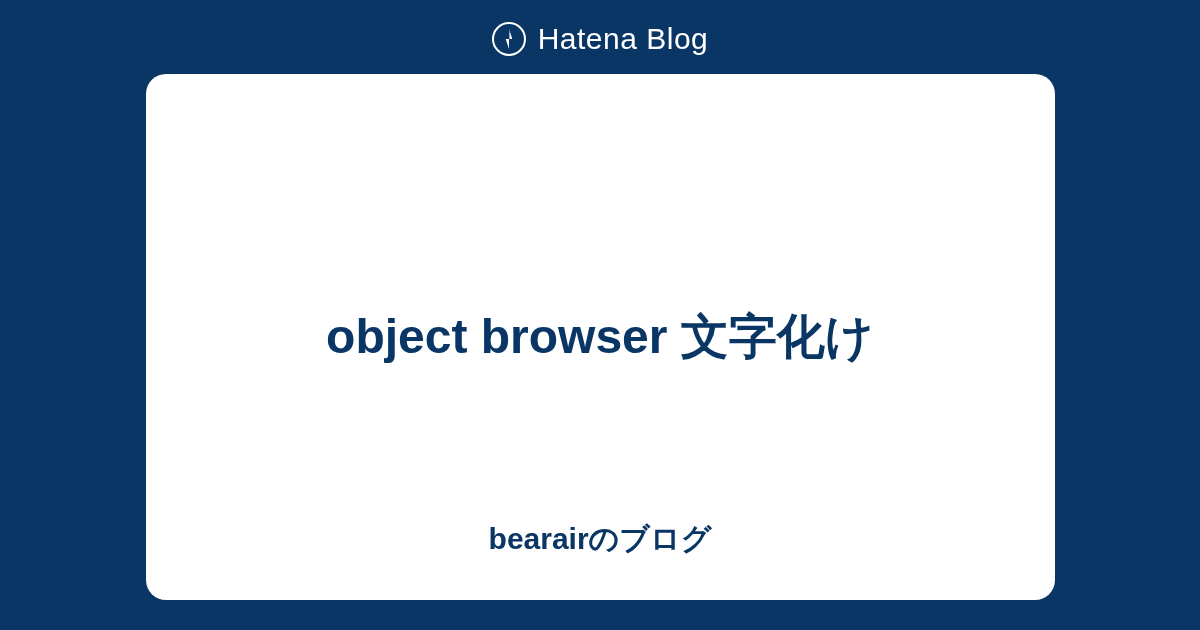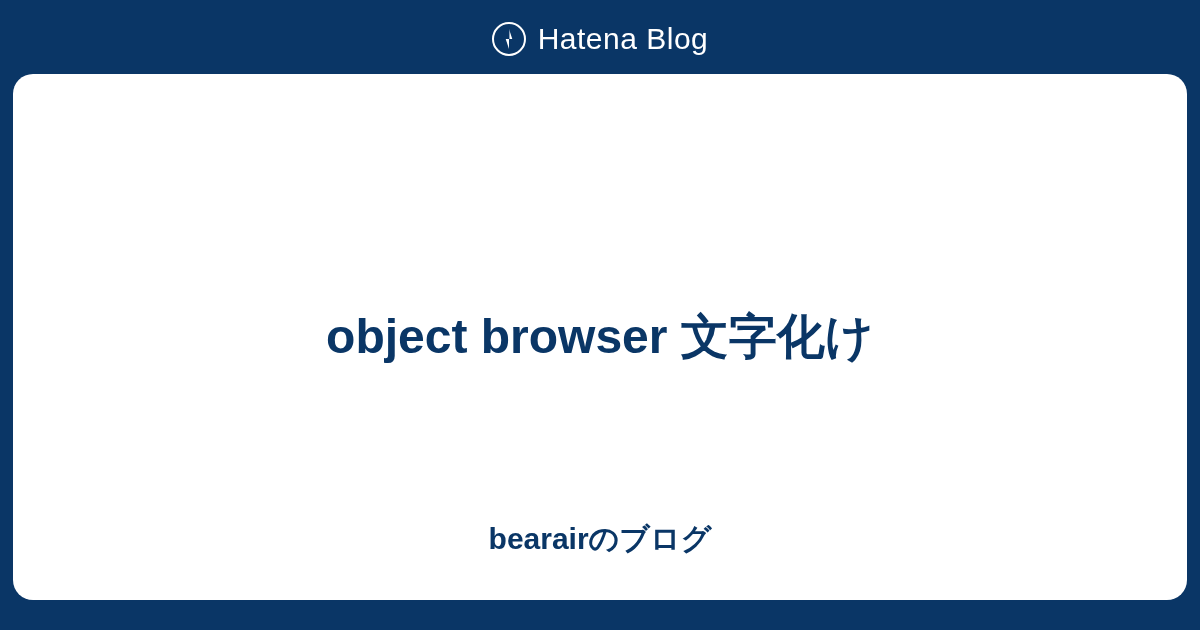--- a/index.html
+++ b/index.html
@@ -37,21 +37,21 @@
       height: 22px;
     }
     .logo-text {
       color: #ffffff;
       font-size: 30px;
       font-weight: 400;
       letter-spacing: 0.5px;
     }
     .card {
       background-color: #ffffff;
-      width: 1174px;
+      width: 909px;
       height: 526px;
       border-radius: 20px;
       display: flex;
       flex-direction: column;
       align-items: center;
       justify-content: center;
       position: relative;
     }
     .title {
       color: #0a3666;

